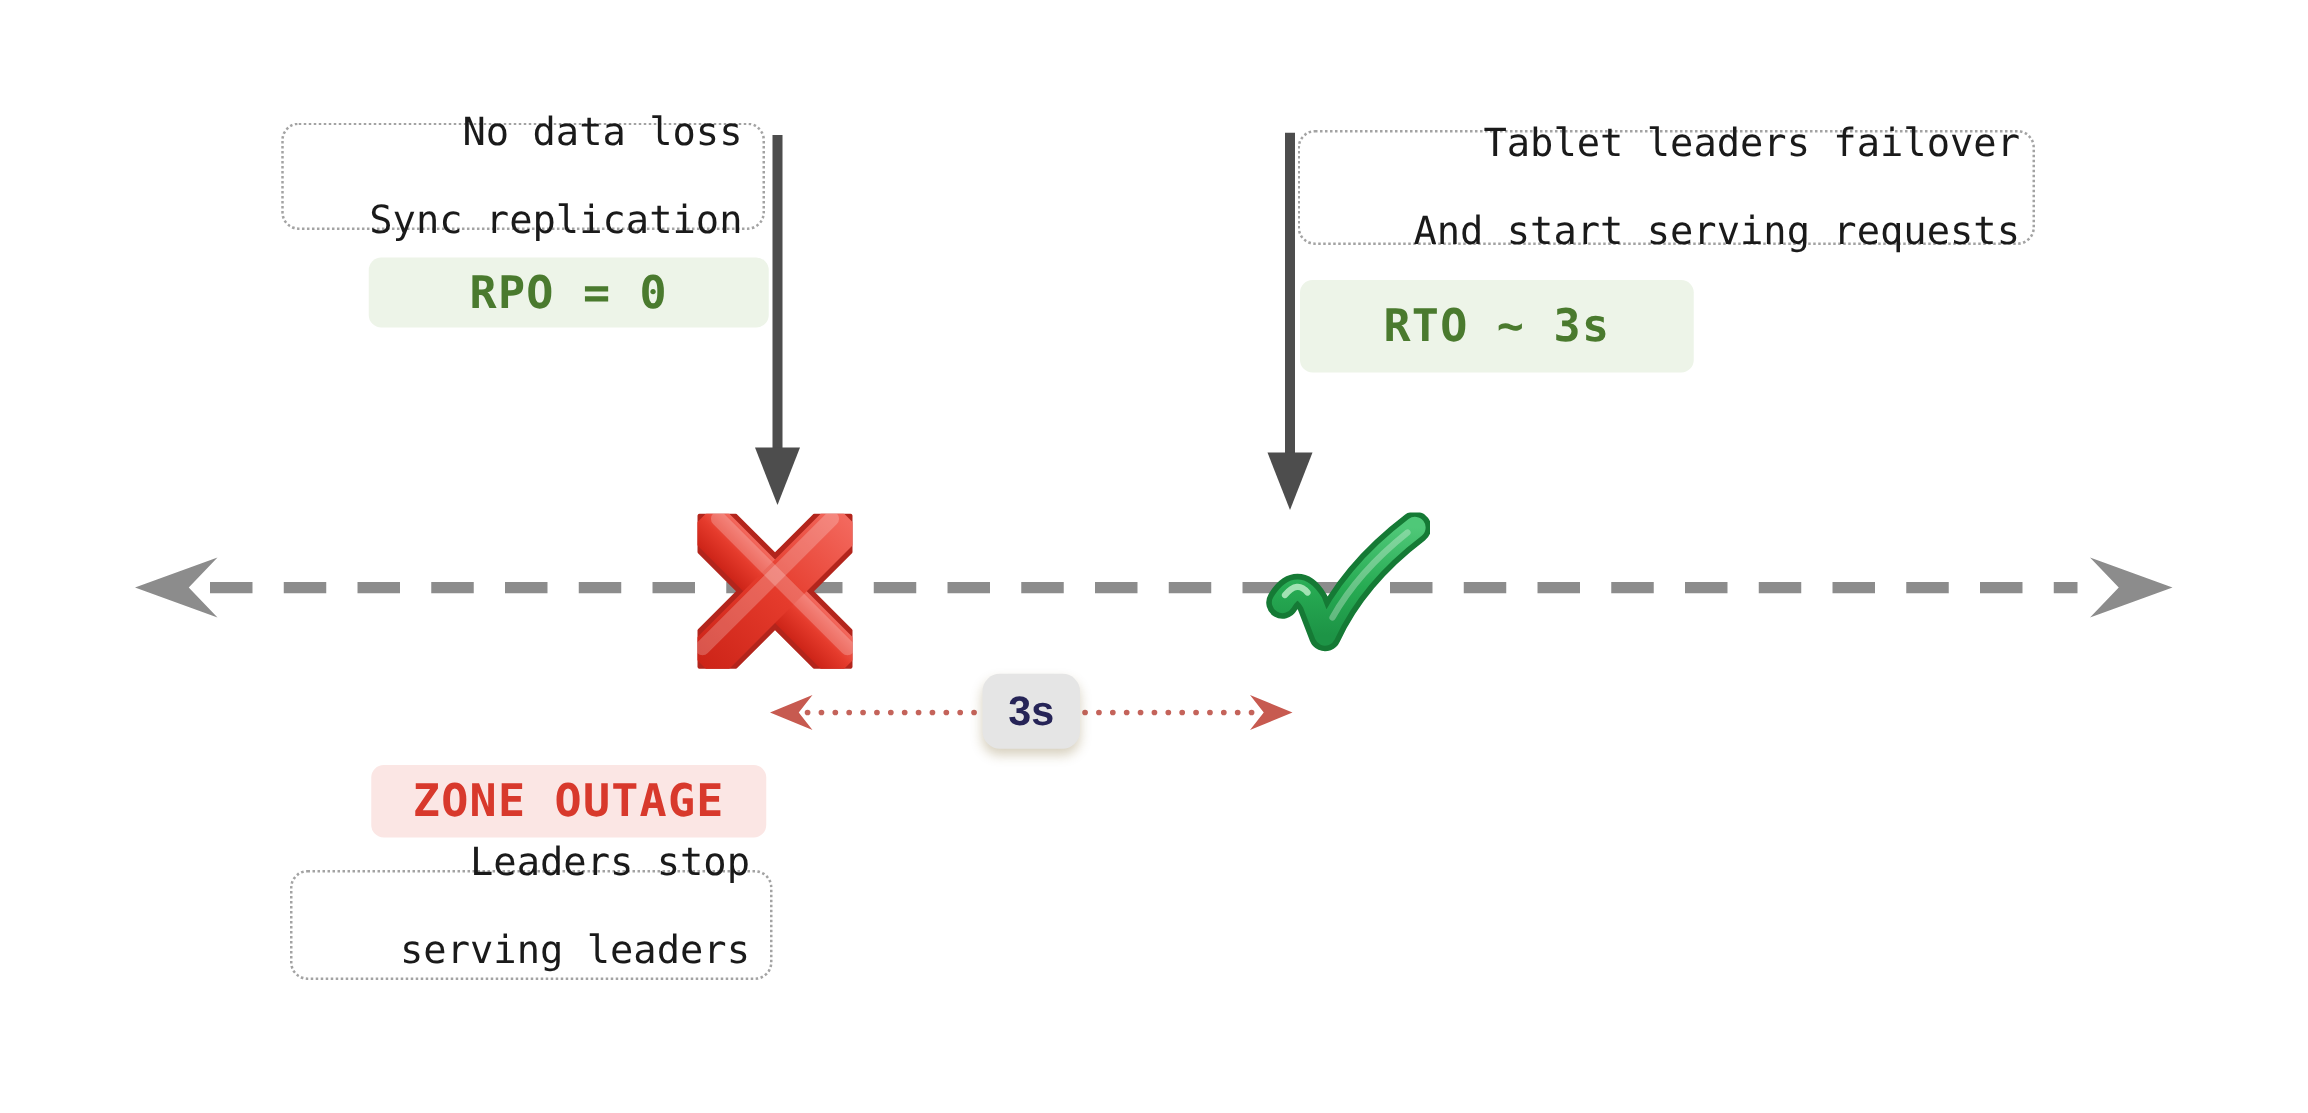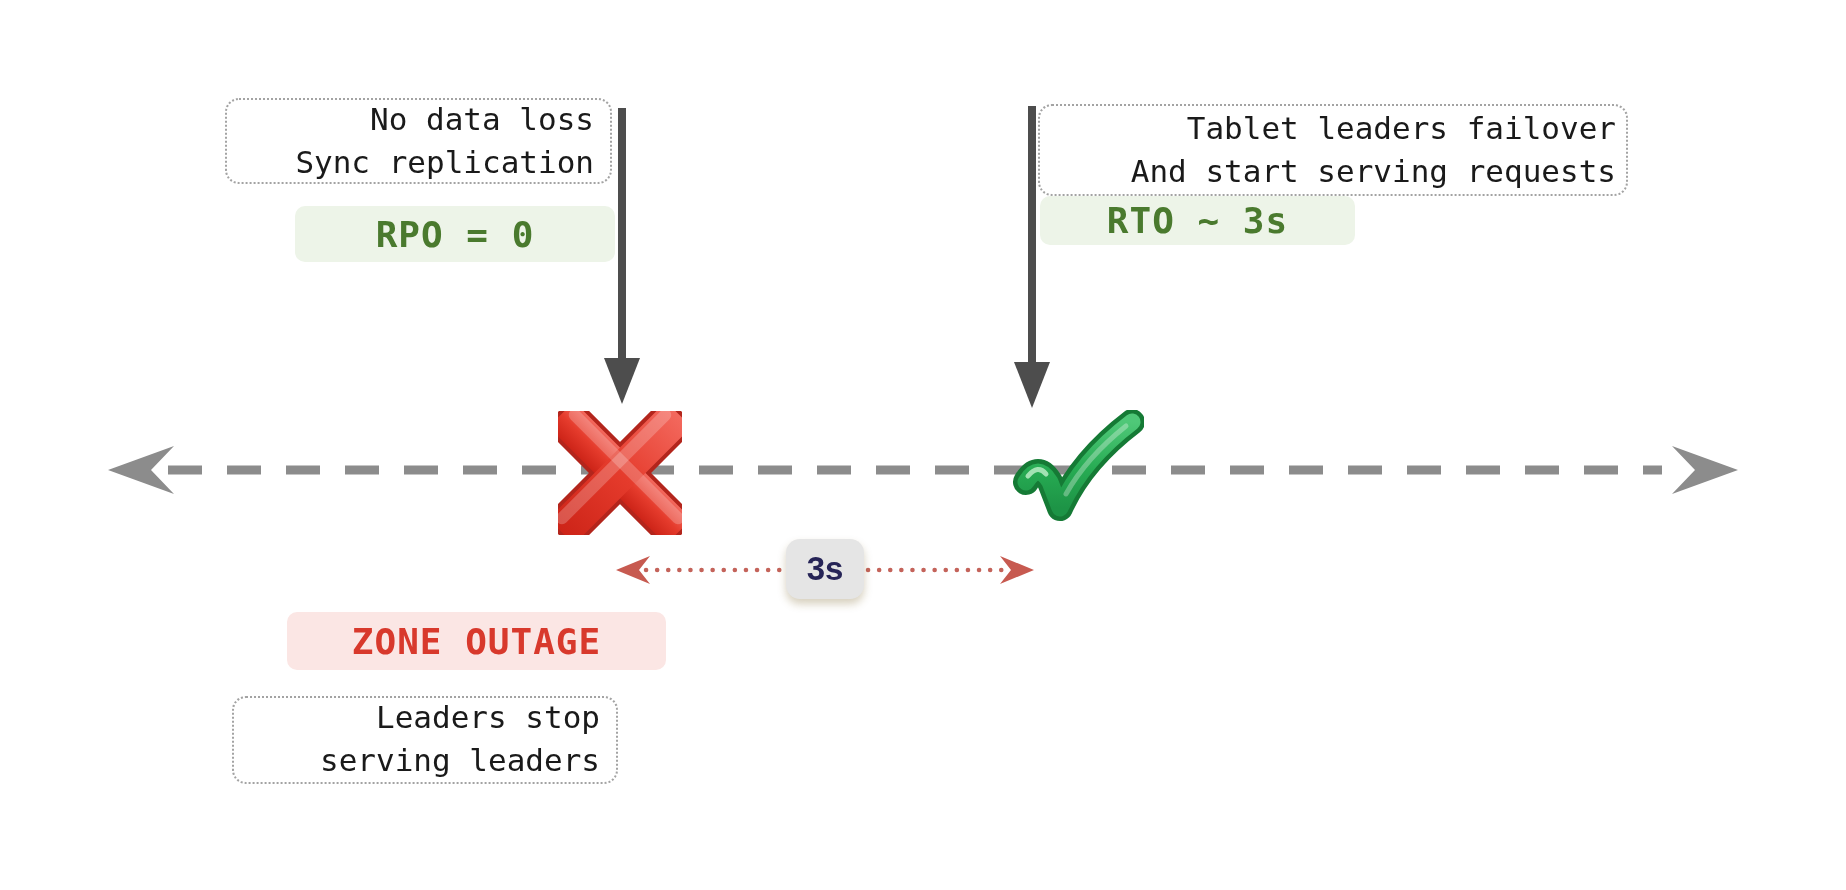--- a/index.html
+++ b/index.html
@@ -4,21 +4,21 @@
 <style>
   html,body{margin:0;padding:0;background:#ffffff;}
   .canvas{
     position:relative;width:1846px;height:890px;background:#ffffff;overflow:hidden;
     font-family:"DejaVu Sans Mono","Liberation Mono",monospace;
   }
   .abs{position:absolute;box-sizing:border-box;}
   .callout{
     border:2px dotted #a3a3a3;border-radius:14px;background:#ffffff;
     color:#1a1a1a;font-size:31px;line-height:43px;
-    display:flex;flex-direction:column;justify-content:center;
+    display:flex;flex-direction:column;justify-content:center;gap:27px;
   }
   .callout.right-align{text-align:right;padding-right:16px;padding-left:10px;}
   .callout.left-align{text-align:right;padding-left:22px;padding-right:10px;}
   .badge{
     border-radius:10px;display:flex;align-items:center;justify-content:center;
     font-weight:bold;font-size:36px;letter-spacing:1px;
   }
   .badge-green{background:#edf4e8;color:#4a7a2e;}
   .badge-pink{background:#fbe6e4;color:#d8392c;}
   .badge-yellow{
@@ -49,21 +49,21 @@
   <svg class="abs" style="left:600px;top:108px;" width="44" height="298" viewBox="0 0 44 298">
     <line x1="22" y1="0" x2="22" y2="256" stroke="#4d4d4d" stroke-width="8"></line>
     <path d="M4,250 L40,250 L22,296 Z" fill="#4d4d4d"></path>
   </svg>
 
   <div class="abs callout left-align" style="left:1038px;top:104px;width:590px;height:92px;">
     <div>Tablet leaders failover</div>
     <div>And start serving requests</div>
   </div>
 
-  <div class="abs badge badge-green" style="left:1040px;top:196px;width:315px;height:49px;">RTO ~ 3s</div>
+  <div class="abs badge badge-green" style="left:1040px;top:224px;width:315px;height:74px;">RTO ~ 3s</div>
 
   <svg class="abs" style="left:1010px;top:106px;" width="44" height="304" viewBox="0 0 44 304">
     <line x1="22" y1="0" x2="22" y2="262" stroke="#4d4d4d" stroke-width="8"></line>
     <path d="M4,256 L40,256 L22,302 Z" fill="#4d4d4d"></path>
   </svg>
 
   <svg class="abs" style="left:558px;top:411px;" width="124" height="124" viewBox="0 0 124 124">
     <defs>
       <linearGradient id="gx" x1="0" y1="0" x2="0" y2="1">
         <stop offset="0" stop-color="#f3695e"></stop>
@@ -96,20 +96,20 @@
   </svg>
 
   <svg class="abs" style="left:612px;top:548px;" width="426" height="44" viewBox="0 0 426 44">
     <line x1="34" y1="22" x2="392" y2="22" stroke="#c4635a" stroke-width="4.5" stroke-dasharray="0.1 11" stroke-linecap="round"></line>
     <path d="M4,22 L38,8 L27,22 L38,36 Z" fill="#c75a50"></path>
     <path d="M422,22 L388,8 L399,22 L388,36 Z" fill="#c75a50"></path>
   </svg>
 
   <div class="abs badge badge-yellow" style="left:786px;top:539px;width:78px;height:60px;">3s</div>
 
-  <div class="abs badge badge-pink" style="left:287px;top:612px;width:379px;height:58px;">ZONE OUTAGE</div>
+  <div class="abs badge badge-pink" style="left:297px;top:612px;width:316px;height:58px;">ZONE OUTAGE</div>
 
   <div class="abs callout right-align" style="left:232px;top:696px;width:386px;height:88px;justify-content:flex-end;">
     <div>Leaders stop</div>
     <div>serving leaders</div>
   </div>
 
 </div>
 
 </body></html>

